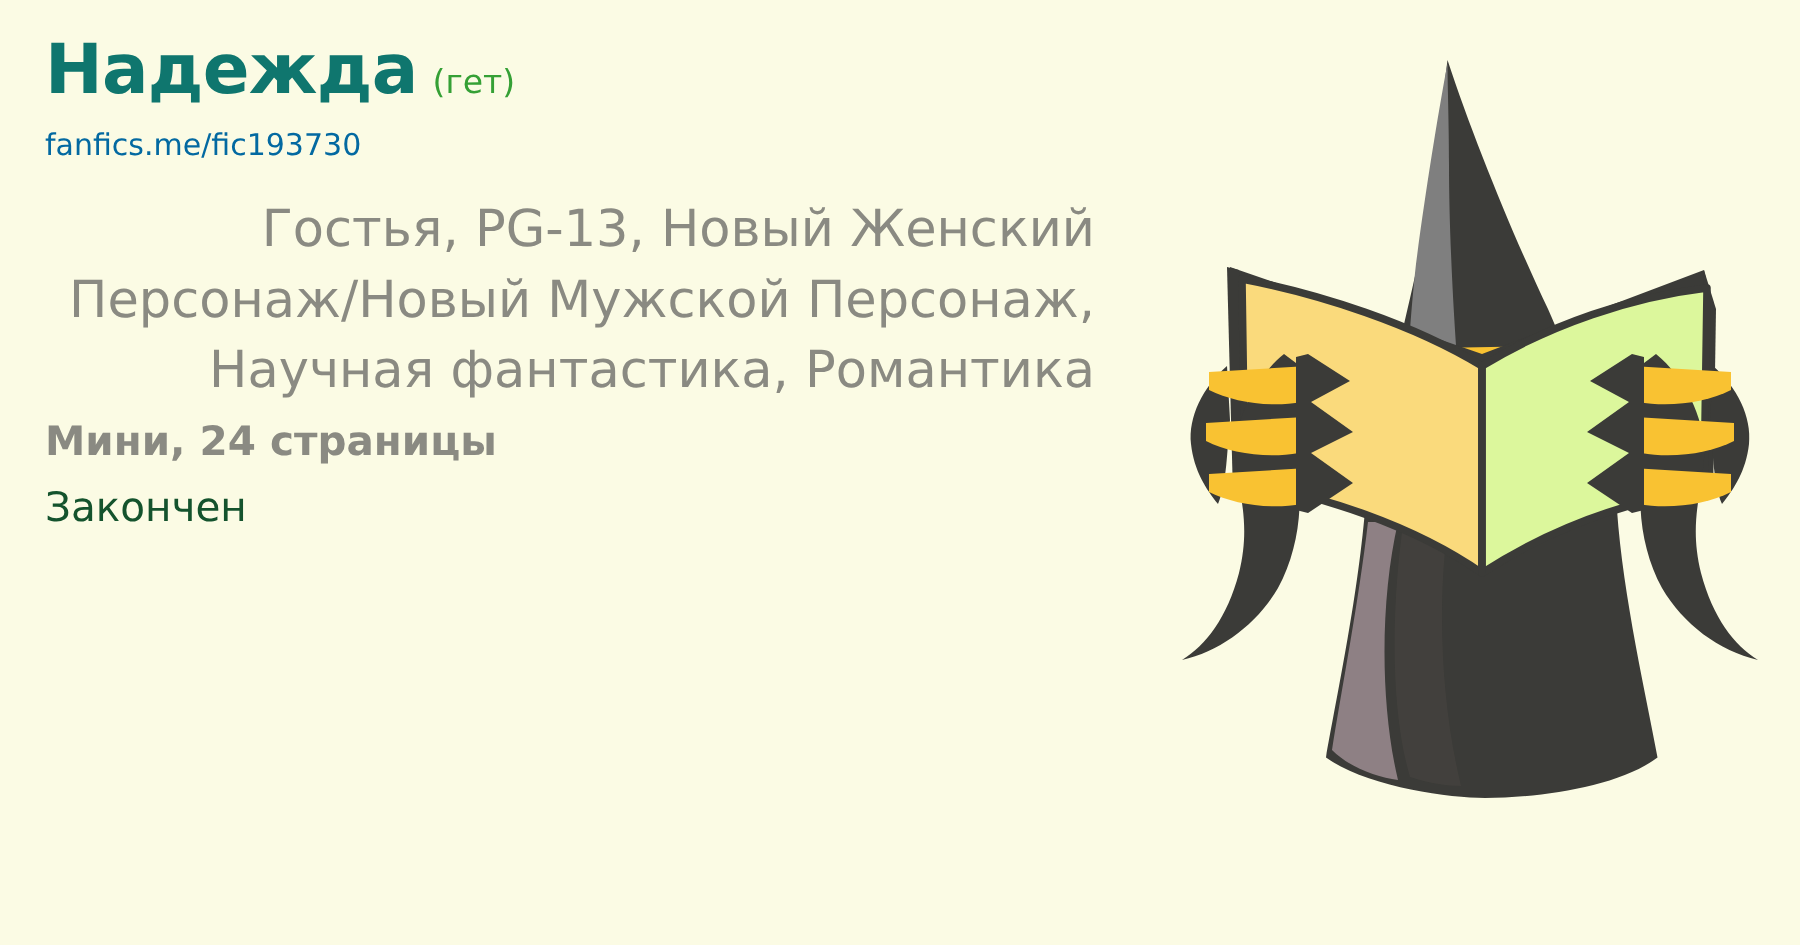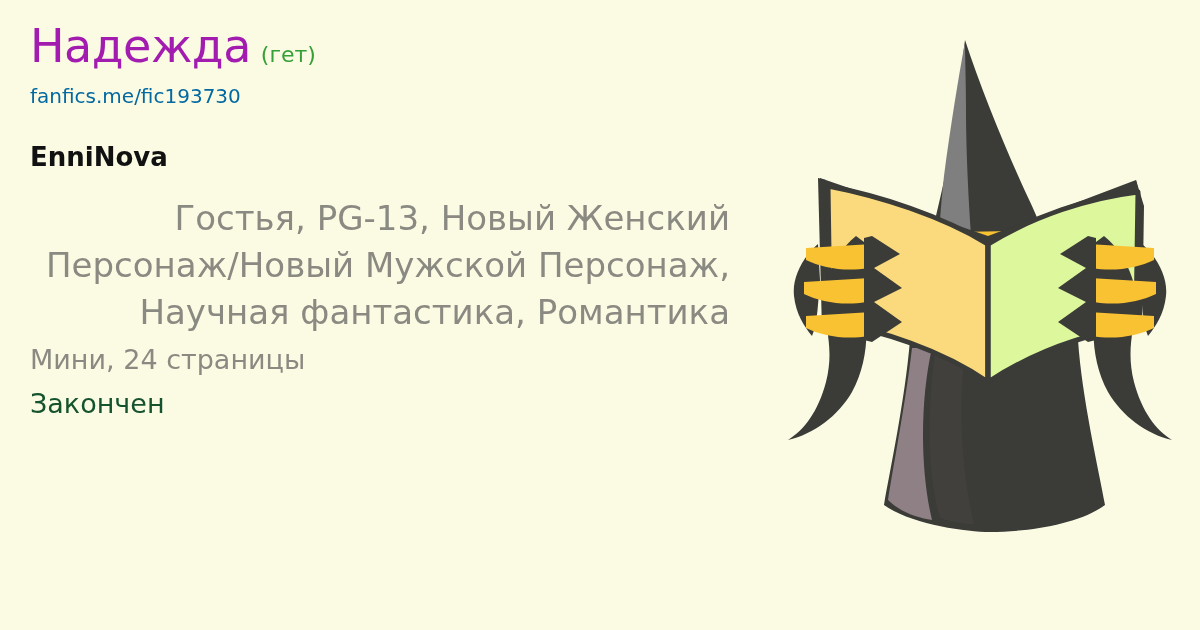--- a/index.html
+++ b/index.html
@@ -29,22 +29,22 @@
     width: 730px;
   }
   .title-row {
     display: flex;
     align-items: baseline;
     gap: 10px;
     white-space: nowrap;
   }
   .fic-title {
     font-size: 46px;
-    font-weight: normal;
-    color: #a21caf;
+    font-weight: bold;
+    color: #0f766e;
     letter-spacing: -0.5px;
     line-height: 1.05;
     text-align: right;
   }
   .fic-category {
     font-size: 22px;
     color: #35a035;
     font-weight: normal;
     line-height: 1;
     text-align: right;
@@ -68,20 +68,21 @@
     color: #8a8a82;
     line-height: 1.38;
     max-width: 700px;
     text-align: right;
   }
   .fic-size {
     margin-top: 6px;
     font-size: 27px;
     color: #8a8a82;
     line-height: 1.32;
+    font-weight: bold;
   }
   .fic-status {
     margin-top: 8px;
     font-size: 27px;
     color: #14532d;
     line-height: 1.32;
   }
   
   .illustration {
     position: absolute;
@@ -103,21 +104,20 @@
 
   <div class="text-col">
 
     <div class="title-row">
       <span class="fic-title">Надежда</span>
       <span class="fic-category">(гет)</span>
     </div>
 
     <div class="fic-url">fanfics.me/fic193730</div>
 
-    <div class="fic-author">EnniNova</div>
 
     <div class="fic-tags">Гостья, PG-13, Новый Женский Персонаж/Новый Мужской Персонаж, Научная фантастика, Романтика</div>
 
     <div class="fic-size">Мини, 24 страницы</div>
 
     <div class="fic-status">Закончен</div>
   </div>
 
   <div class="illustration">
     <svg viewBox="0 0 440 630" xmlns="http://www.w3.org/2000/svg">

